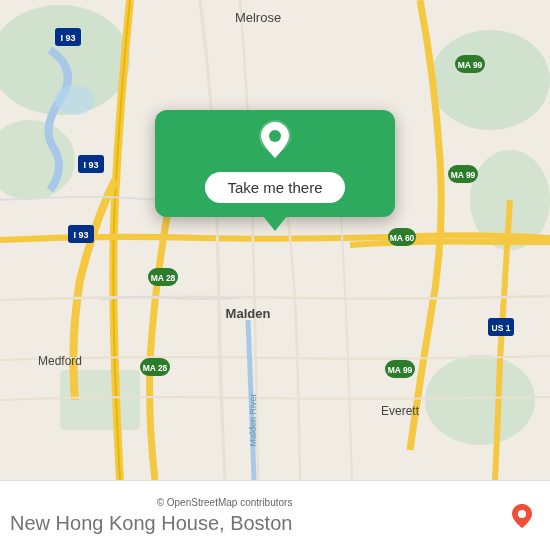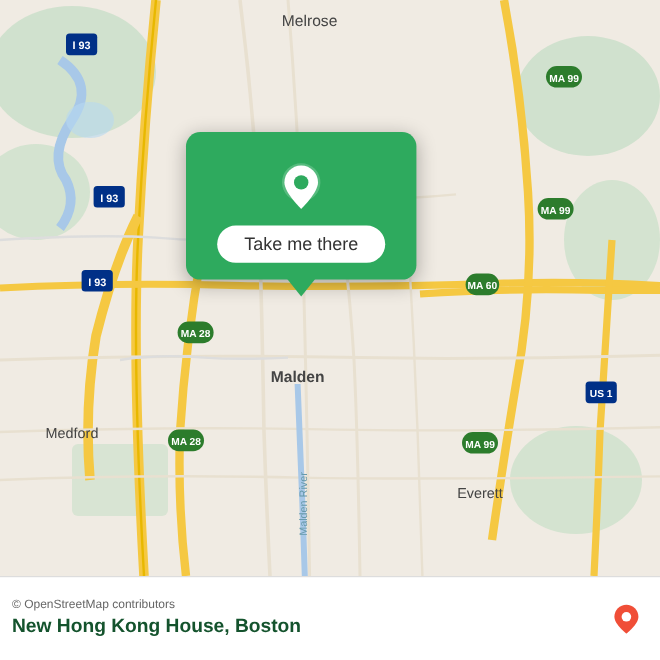--- a/index.html
+++ b/index.html
@@ -24,27 +24,27 @@
     #map-svg {
       width: 100%;
       height: 100%;
     }
 
     
     #popup-card {
       position: absolute;
       top: 110px;
       left: 155px;
-      width: 192px;
+      width: 240px;
       background: #2eaa5e;
       border-radius: 12px;
       display: flex;
       flex-direction: column;
       align-items: center;
-      padding: 24px 20px 14px;
+      padding: 8px 20px 14px;
       box-shadow: 0 4px 16px rgba(0,0,0,0.3);
       z-index: 10;
     }
 
     #popup-card::after {
       content: '';
       position: absolute;
       bottom: -14px;
       left: 50%;
       transform: translateX(-50%);
@@ -82,32 +82,33 @@
       align-items: center;
       justify-content: space-between;
       padding: 0 14px 0 10px;
       border-top: 1px solid #ddd;
     }
 
     #bottom-info {
       display: flex;
       flex-direction: column;
       justify-content: center;
+      text-align: right;
     }
 
     #copyright-text {
       font-size: 10px;
       color: #666;
       margin-bottom: 4px;
     }
 
     #place-name {
-      font-size: 16px;
-      font-weight: bold;
-      color: #14532d;
+      font-size: 20px;
+      font-weight: normal;
+      color: #737373;
     }
 
     #moovit-logo {
       display: flex;
       align-items: center;
       gap: 6px;
     }
 
     #moovit-pin {
       width: 28px;

